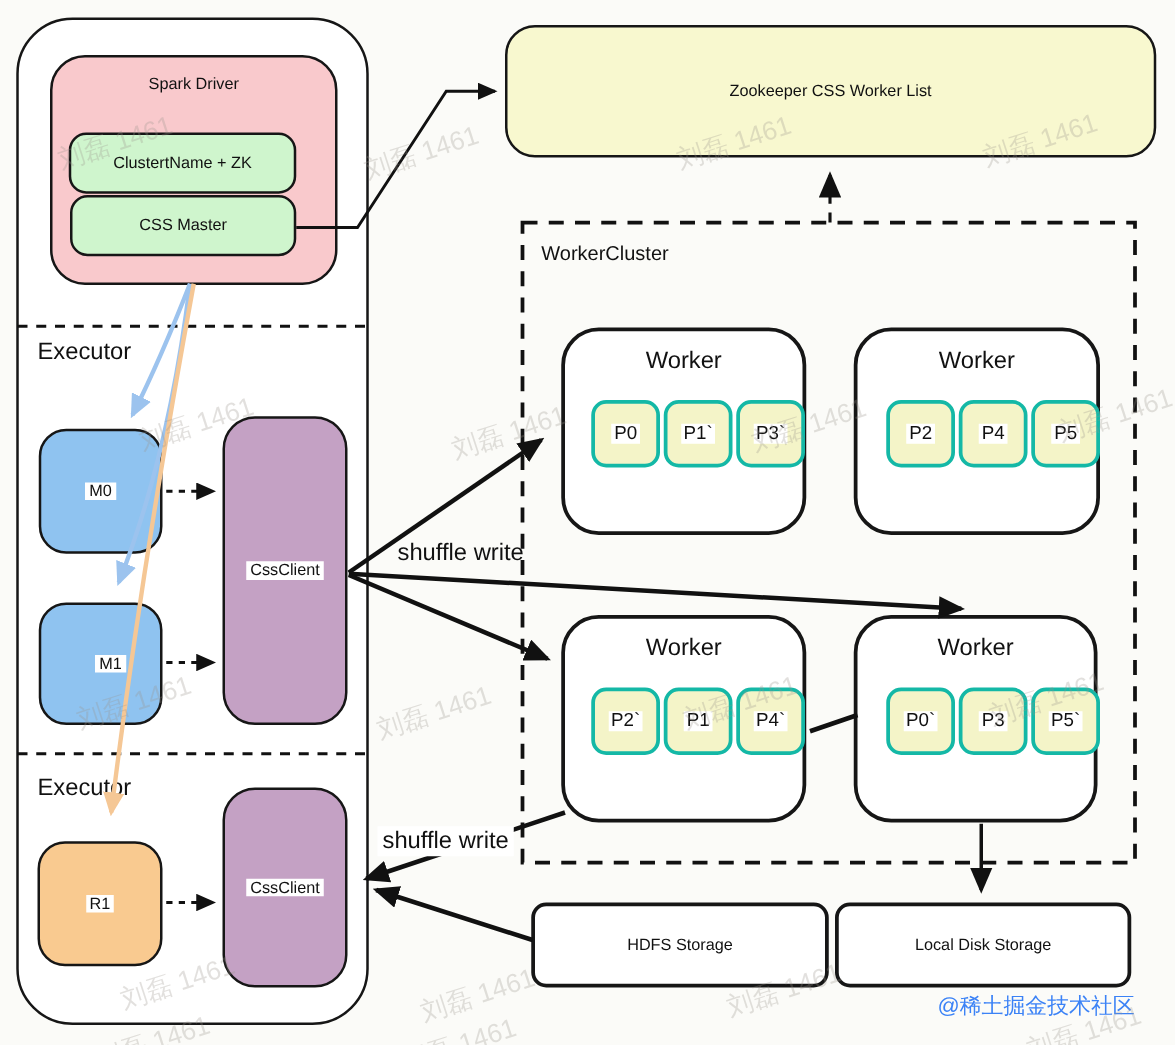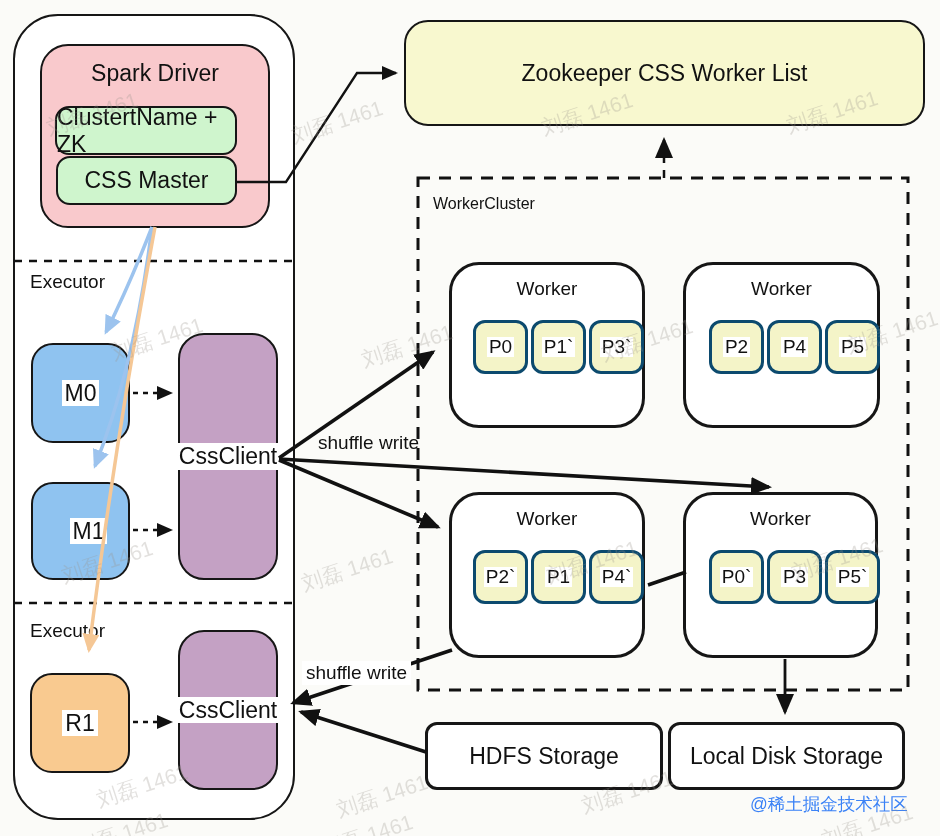--- a/index.html
+++ b/index.html
@@ -3,21 +3,21 @@
 <meta charset="utf-8">
 <style>
   html,body { margin:0; padding:0; }
   .canvas {
     position:relative; width:940px; height:836px;
     background:#fbfbf8; overflow:hidden;
     font-family:"Liberation Sans", sans-serif; color:#111;
   }
   .box { position:absolute; box-sizing:border-box; background:#fff; border:2.5px solid #161616; }
   .center { display:flex; align-items:center; justify-content:center; }
-  .t19 { font-size:23px; line-height:1.15; }
+  .t19 { font-size:13px; line-height:1.15; }
   .whitebg { background:#fff; padding:0 3px; }
 
   
   .host { left:13px; top:14px; width:282px; height:806px; border-radius:45px; border-width:2.5px; }
 
   .spark-driver { left:40px; top:44px; width:230px; height:184px; background:#f9c9cc; border-width:2px; border-radius:28px; }
   .sd-title { position:absolute; left:0; right:0; top:14px; text-align:center; }
   .greenbox { background:#cff5cd; border-width:2.5px; border-radius:14px; }
   .g1 { left:55px; top:106px; width:182px; height:49px; }
   .g2 { left:56px; top:156px; width:181px; height:49px; }
@@ -39,22 +39,22 @@
 
   .wc-label { position:absolute; left:433px; top:195px; font-size:16px; }
 
   .worker { border-width:3px; border-radius:30px; background:#fff; }
   .w1 { left:449px; top:262px; width:196px; height:166px; }
   .w2 { left:683px; top:262px; width:197px; height:166px; }
   .w3 { left:449px; top:492px; width:196px; height:166px; }
   .w4 { left:683px; top:492px; width:195px; height:166px; }
   .worker-title { position:absolute; left:0; right:0; top:13px; text-align:center; font-size:19px; }
   .chips { position:absolute; left:21px; top:55px; display:flex; gap:3px; }
-  .chip { width:49px; height:48px; background:#f4f4c8; border:3px solid #0c4a6e; border-radius:12px;
-          display:flex; align-items:center; justify-content:center; font-size:19px; }
+  .chip { width:49px; height:48px; background:#f4f4c8; border:3px solid #14b8a6; border-radius:12px;
+          display:flex; align-items:center; justify-content:center; font-size:15px; }
   .chip span { background:#fff; padding:0 2px; line-height:1.05; }
 
   .storage { border-width:3px; border-radius:12px; }
   .hdfs  { left:425px; top:722px; width:238px; height:68px; }
   .ldisk { left:668px; top:722px; width:237px; height:68px; }
 
   .edge-label { position:absolute; font-size:19px; z-index:6; }
   .lbl-write { left:318px; top:432px; }
   .lbl-read  { left:302px; top:661px; background:#fff; padding:1px 4px; }
 

